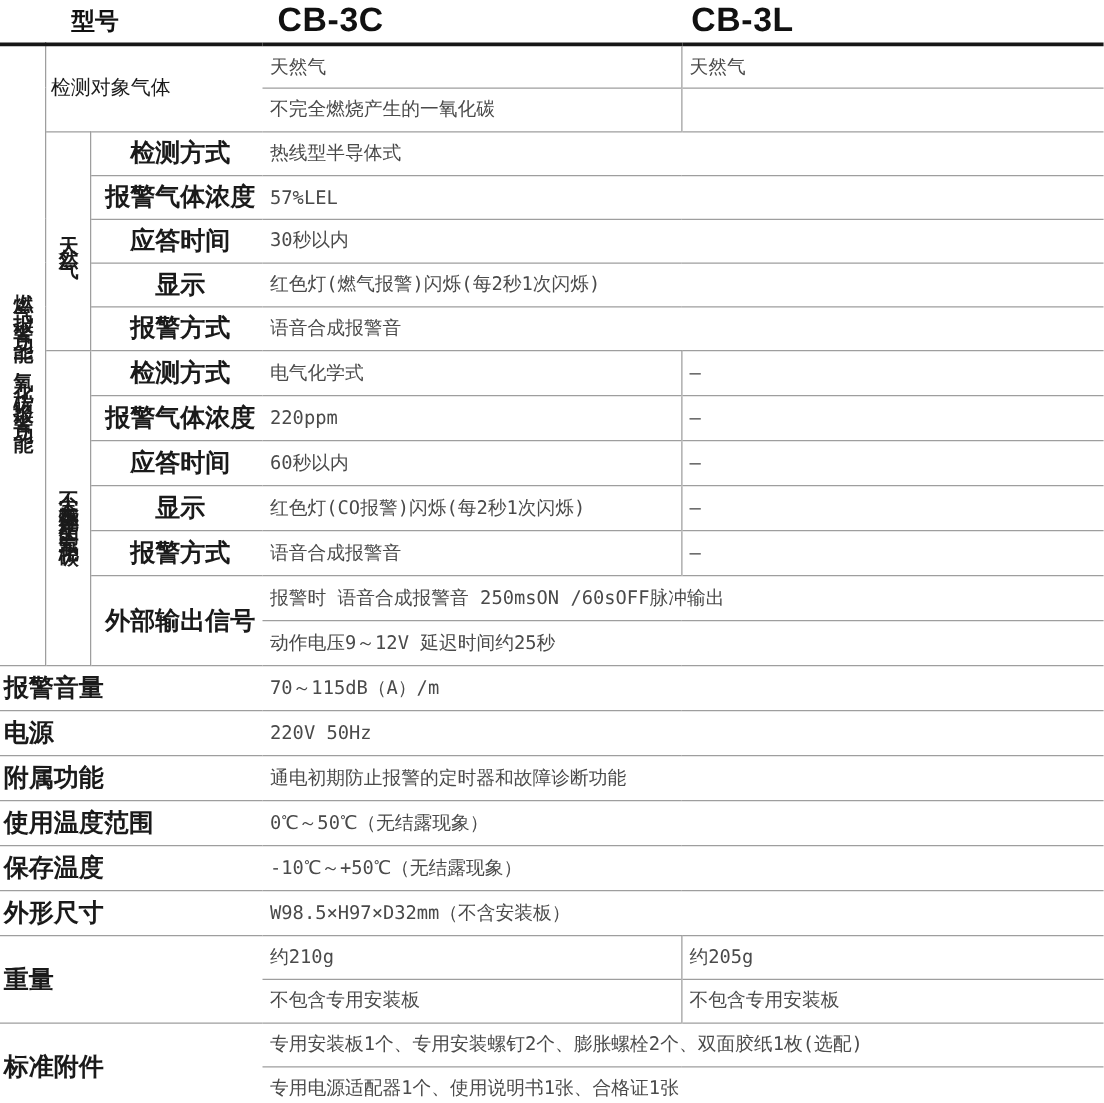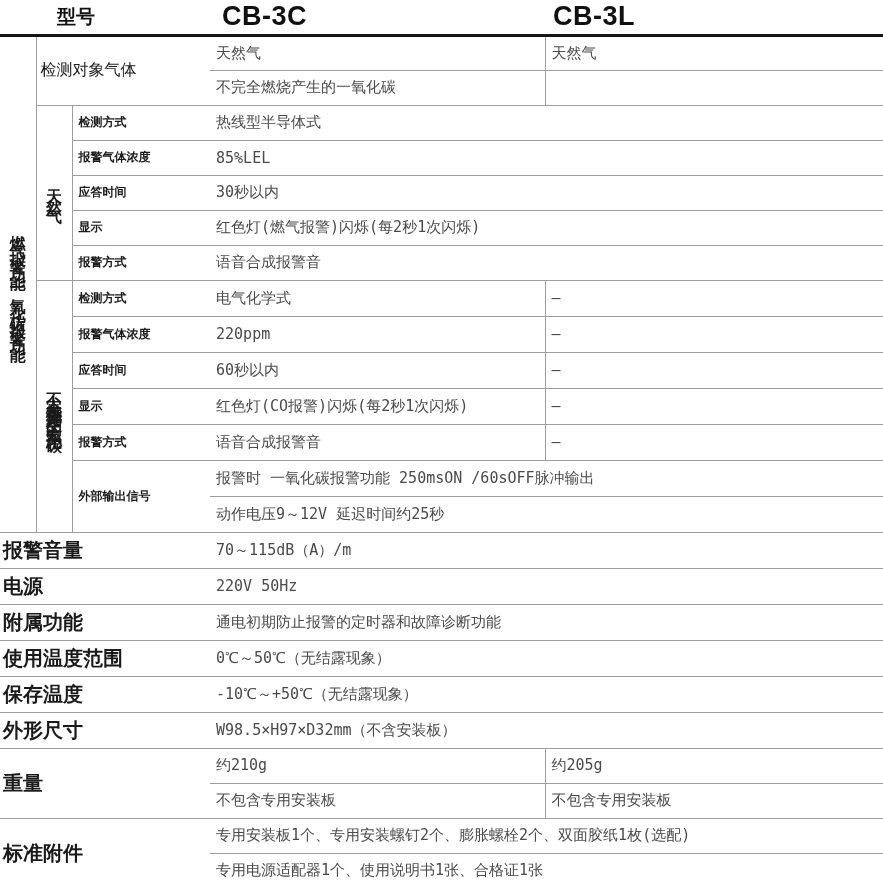--- a/index.html
+++ b/index.html
@@ -25,23 +25,24 @@
     height:30px;
     font-weight:bold;
     color:#111;
   }
   td.model-label{font-size:19px;padding-left:57px;}
   td.model-name{font-size:27px;padding-left:12px;letter-spacing:0.5px;}
   td.model-name.second{padding-left:8px;}
   
   td.lbl{
     font-weight:bold;
-    font-size:12px;
+    font-size:20px;
     color:#1a1a1a;
     padding-left:6px;
+    text-align:center;
   }
   td.lbl-wide{
     font-weight:bold;
     font-size:20px;
     color:#1a1a1a;
     padding-left:3px;
   }
   td.grp-lbl{
     font-weight:normal;
     font-size:16px;
@@ -113,21 +114,21 @@
 
   <tr class="r">
     <td rowspan="5" class="vert vert-ng bR">
       <span>天然气</span>
     </td>
     <td class="lbl">检测方式</td>
     <td colspan="2" class="val">热线型半导体式</td>
   </tr>
   <tr class="r">
     <td class="lbl">报警气体浓度</td>
-    <td colspan="2" class="val">85%LEL</td>
+    <td colspan="2" class="val">57%LEL</td>
   </tr>
   <tr class="r">
     <td class="lbl">应答时间</td>
     <td colspan="2" class="val">30秒以内</td>
   </tr>
   <tr class="r">
     <td class="lbl">显示</td>
     <td colspan="2" class="val">红色灯(燃气报警)闪烁(每2秒1次闪烁)</td>
   </tr>
   <tr class="r">
@@ -159,21 +160,21 @@
     <td class="val">–</td>
   </tr>
   <tr class="r h36">
     <td class="lbl">报警方式</td>
     <td class="val dE">语音合成报警音</td>
     <td class="val">–</td>
   </tr>
 
   <tr class="r h36">
     <td rowspan="2" class="lbl">外部输出信号</td>
-    <td colspan="2" class="val">报警时 一氧化碳报警功能 250msON /60sOFF脉冲输出</td>
+    <td colspan="2" class="val">报警时 语音合成报警音 250msON /60sOFF脉冲输出</td>
   </tr>
   <tr class="r h36">
     <td colspan="2" class="val">动作电压9～12V 延迟时间约25秒</td>
   </tr>
 
   <tr class="r h36">
     <td colspan="3" class="lbl-wide">报警音量</td>
     <td colspan="2" class="val">70～115dB（A）/m</td>
   </tr>
   <tr class="r h36">

